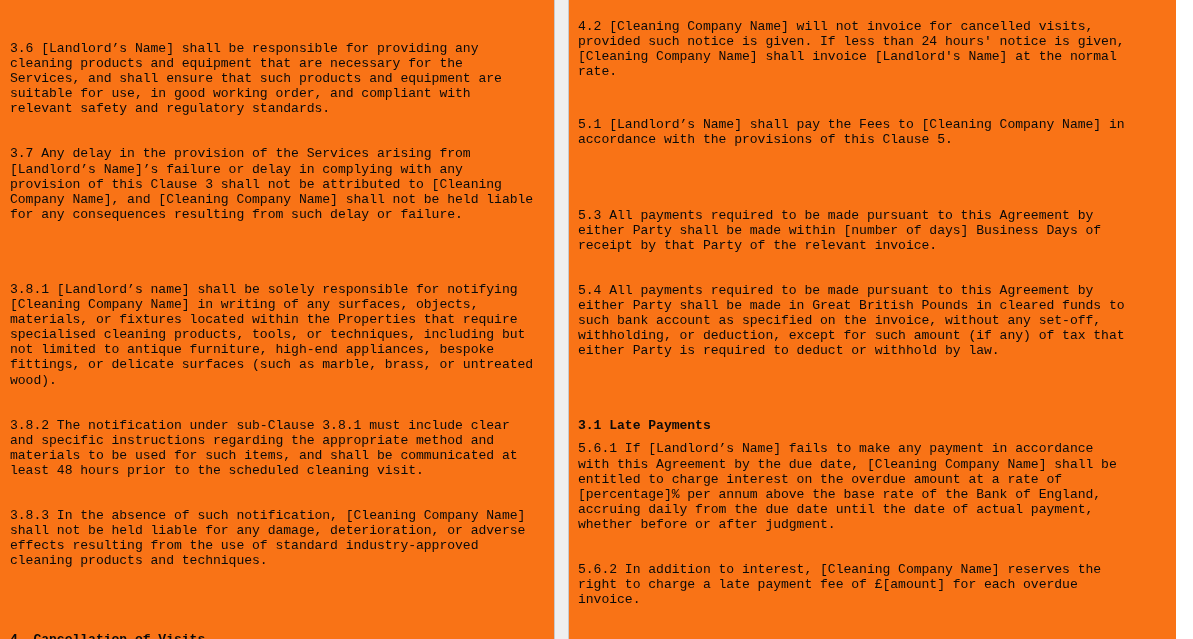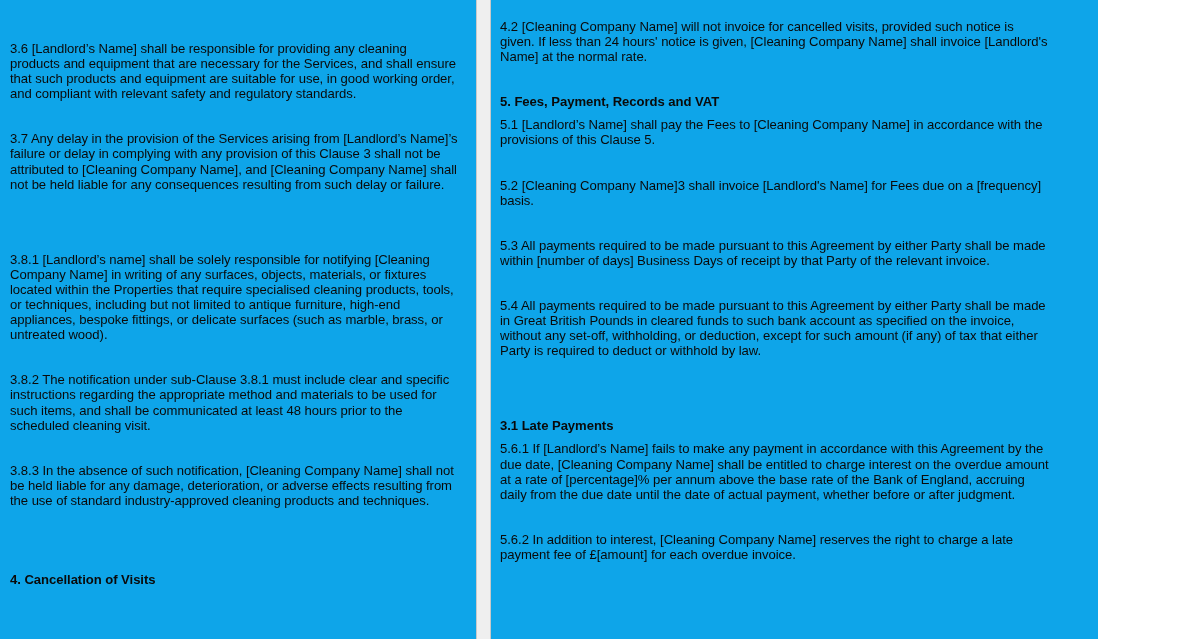--- a/index.html
+++ b/index.html
@@ -18,29 +18,30 @@
 
   .document-spread {
     display: flex;
     width: 1193px;
     height: 639px;
     align-items: stretch;
     background: #ffffff;
   }
 
   .page {
-    background: #0ea5e9;
+    background: #f97316;
     height: 639px;
     box-sizing: border-box;
     overflow: hidden;
     position: relative;
+    font-family: Liberation Mono, monospace;
   }
 
   .page-left {
-    width: 476px;
+    width: 554px;
     padding: 0 18px 7px 10px;
   }
 
   .page-right {
     width: 607px;
     padding: 0 48px 0 9px;
   }
 
   .page-gutter {
     width: 15px;
@@ -103,27 +104,25 @@
   </div>
 
   <div class="page-gutter"></div>
 
   <div class="page page-right">
     <div class="right-top-offset"></div>
 
     <p class="block">4.2 [Cleaning Company Name] will not invoice for cancelled visits, provided such notice is given. If less than 24 hours' notice is given, [Cleaning Company Name] shall invoice [Landlord's Name] at the normal rate.</p>
     <div class="spacer-md"></div>
 
-    <p class="block heading">5. Fees, Payment, Records and VAT</p>
     <div class="spacer-xs"></div>
 
     <p class="block">5.1 [Landlord’s Name] shall pay the Fees to [Cleaning Company Name] in accordance with the provisions of this Clause 5.</p>
     <div class="spacer-md"></div>
 
-    <p class="block">5.2 [Cleaning Company Name]3 shall invoice [Landlord's Name] for Fees due on a [frequency] basis.</p>
     <div class="spacer-md"></div>
 
     <p class="block">5.3 All payments required to be made pursuant to this Agreement by either Party shall be made within [number of days] Business Days of receipt by that Party of the relevant invoice.</p>
     <div class="spacer-md"></div>
 
     <p class="block">5.4 All payments required to be made pursuant to this Agreement by either Party shall be made in Great British Pounds in cleared funds to such bank account as specified on the invoice, without any set-off, withholding, or deduction, except for such amount (if any) of tax that either Party is required to deduct or withhold by law.</p>
     <div class="spacer-md"></div>
 
     <div class="spacer-md"></div>
 

